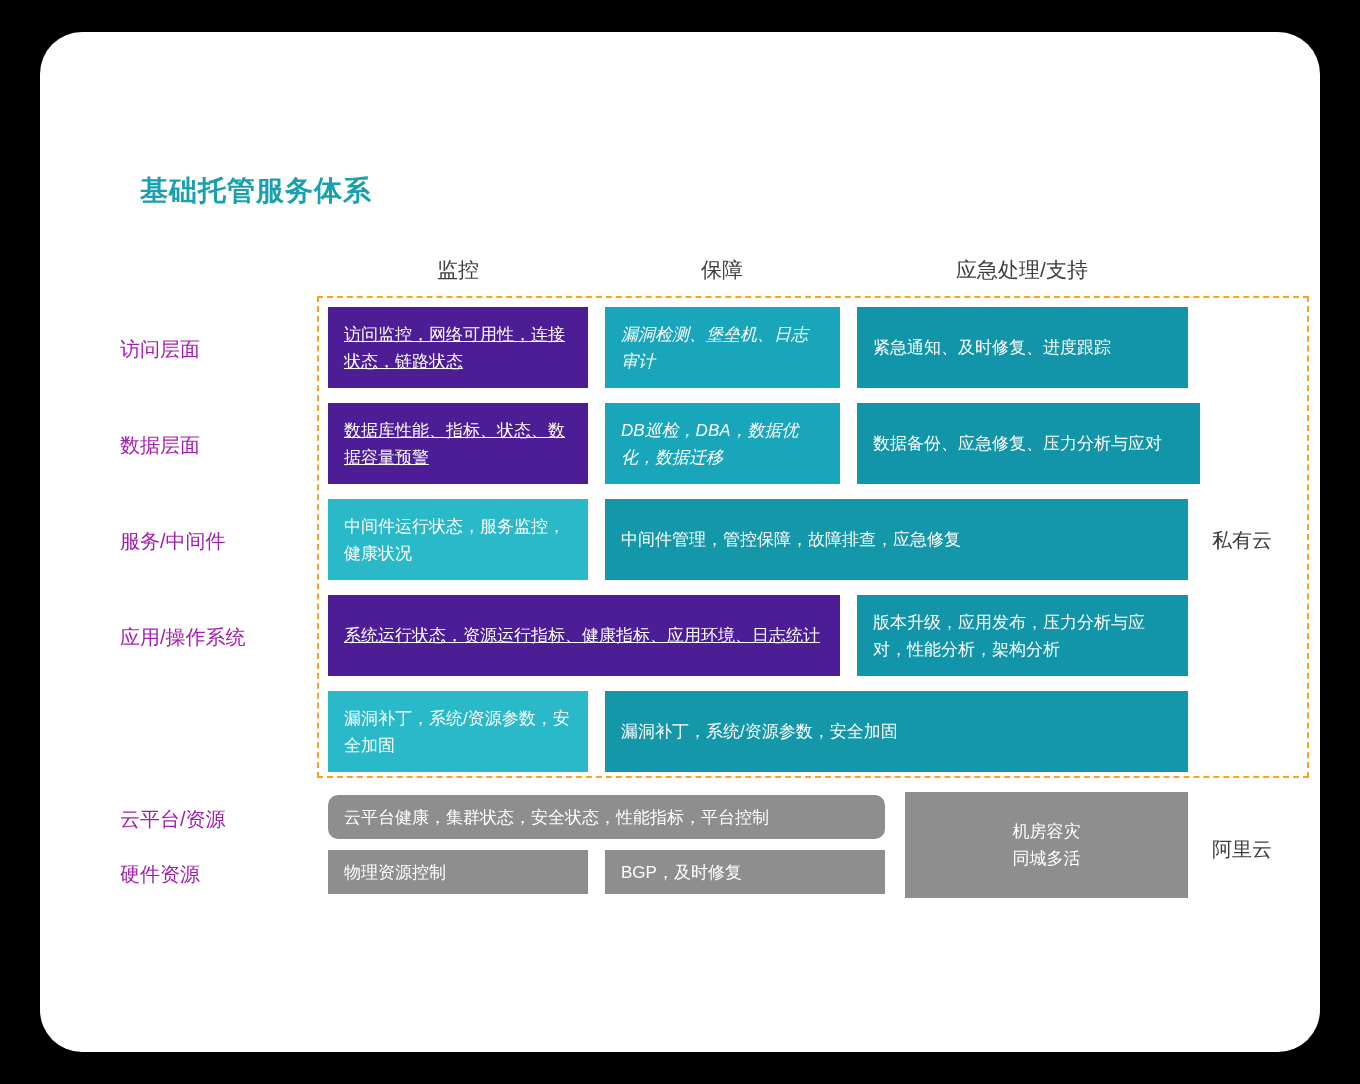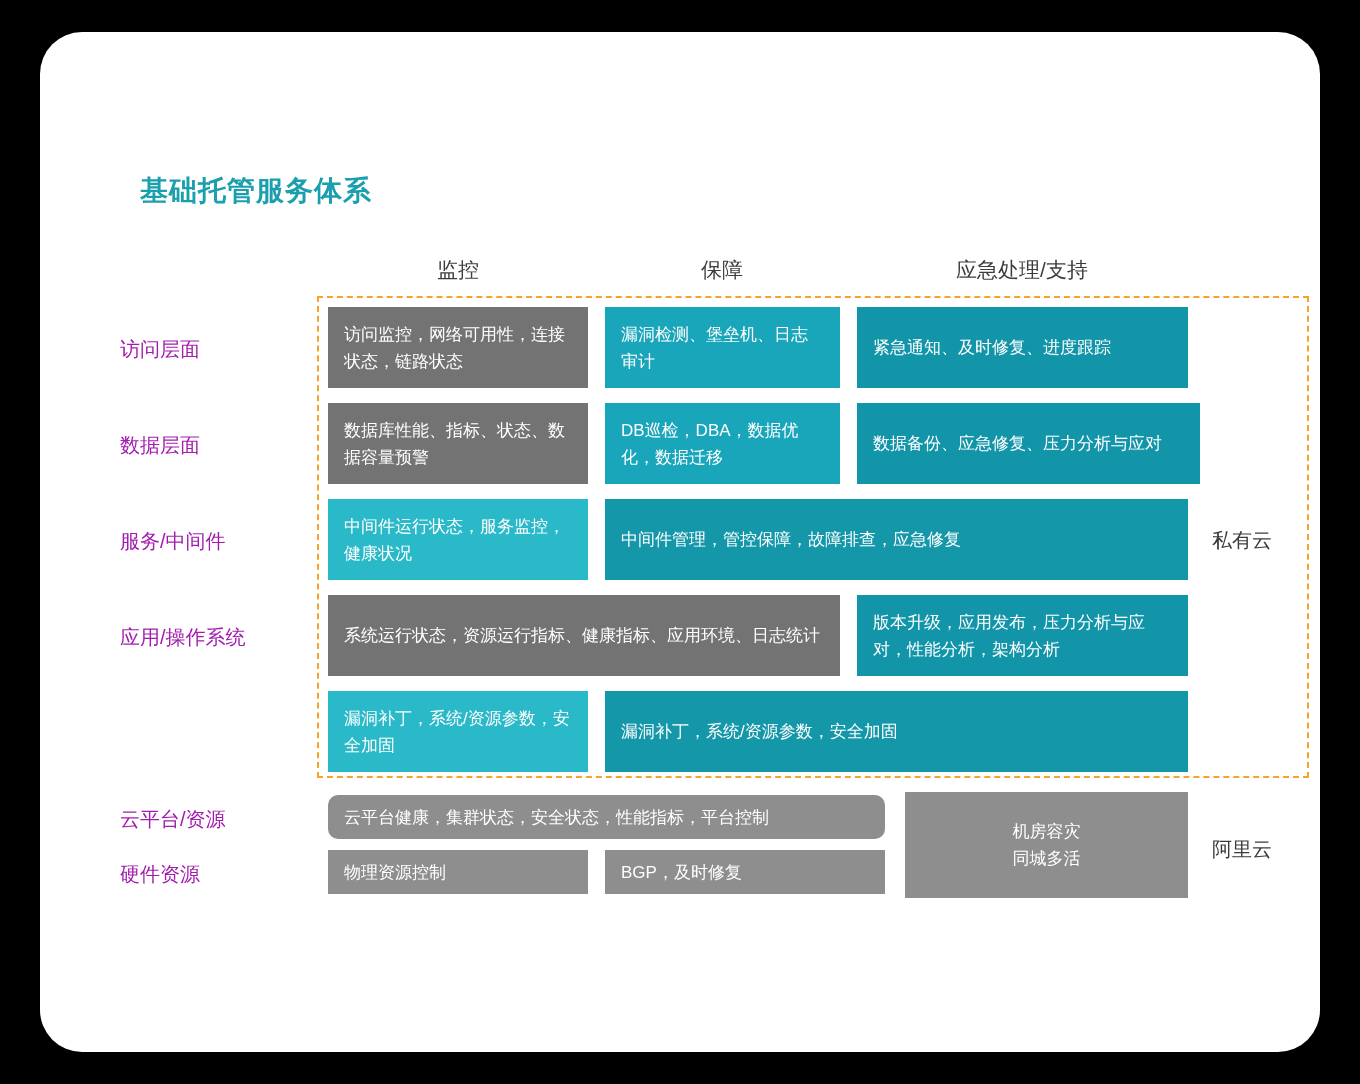--- a/index.html
+++ b/index.html
@@ -27,23 +27,23 @@
     left:1172px;font-size:20px;color:#3b3b3b;font-weight:500;
   }
   .dashed-zone{
     left:277px;top:264px;width:992px;height:482px;
     border:2px dashed #f5a329;box-sizing:border-box;
   }
   .cell{
     display:flex;align-items:center;box-sizing:border-box;
     padding:8px 16px;color:#ffffff;font-size:17px;line-height:27px;
   }
-  .light{background:#737373;}
+  .light{background:#4c1d95;text-decoration:underline;}
   .medium{background:#2ab9c8;}
-  .teal2{background:#19a6ba;}
+  .teal2{background:#19a6ba;font-style:italic;}
   .teal3{background:#1295a8;}
   .tealw{background:#1597aa;}
   .grey{background:#8e8e8e;}
   .center-text{justify-content:center;text-align:center;display:flex;flex-direction:column;}
 </style>
 </head>
 <body>
 
 <div class="card">
 

